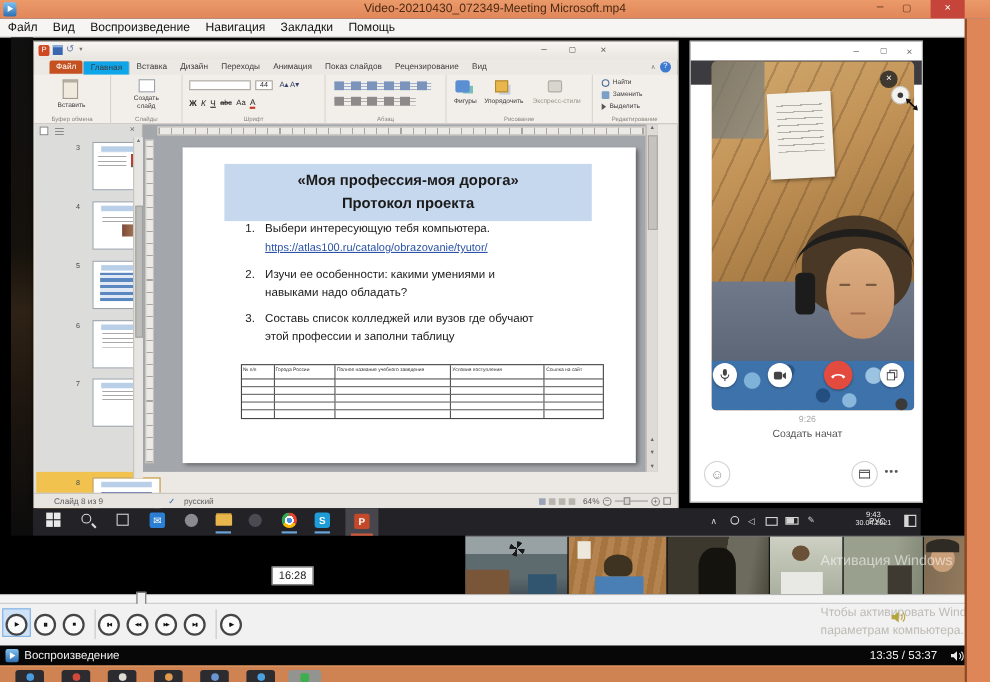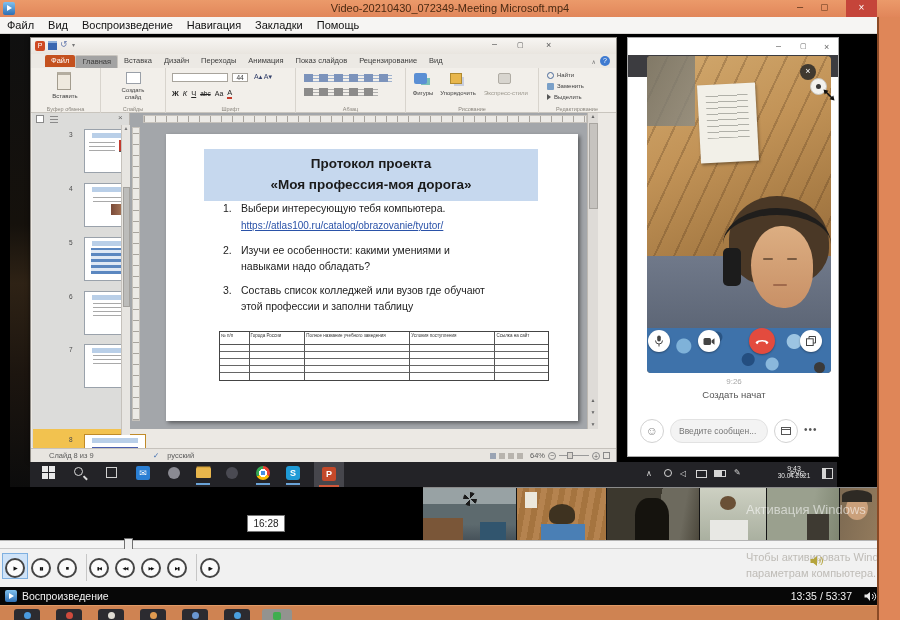--- a/index.html
+++ b/index.html
@@ -9,21 +9,21 @@
   .txt{white-space:nowrap;}
   .cir{border-radius:50%;}
   .flex{display:flex;align-items:center;}
   
   .titlebar{left:0;top:0;width:900px;height:17px;background:linear-gradient(#eb9a6a,#e1865a);}
   .menubar{left:0;top:17px;width:900px;height:17px;background:#f6f5f3;border-bottom:1px solid #d9d7d4;display:flex;align-items:center;}
   .menu-item{padding:1px 7px;font-size:11px;color:#121212;}
   
   .pptwin{left:30px;top:37px;width:587px;height:425px;background:#ece9e4;border:1px solid #8e8a84;box-shadow:0 0 4px rgba(0,0,0,.6);}
   .ppt-tab{padding:1px 6px 2px;font-size:7.5px;color:#3c3c3c;}
-  .ppt-tab.sel{background:#a3a3a3;border:1px solid #c9c5bf;border-bottom:none;border-radius:2px 2px 0 0;}
+  .ppt-tab.sel{background:#0ea5e9;border:1px solid #c9c5bf;border-bottom:none;border-radius:2px 2px 0 0;}
   .grp{position:relative;height:45px;border-right:1px solid #d8d4cd;}
   .grp-label{position:absolute;bottom:1px;left:0;width:100%;text-align:center;font-size:5.5px;color:#8a867e;}
   .rbtn-label{font-size:6px;color:#3d3d3d;text-align:center;line-height:1.15;}
   .thumb-box{position:absolute;left:52px;width:62px;height:44px;background:#fff;border:1px solid #9aa2ab;overflow:hidden;}
   .thumb-num{position:absolute;left:37px;font-size:6.5px;color:#4a4a4a;}
   .thumb-title{width:46px;height:5px;background:#b9cfe8;margin:3px auto 2px;}
   .tlines{width:44px;margin:1px auto;height:14px;background:repeating-linear-gradient(0deg,#a9a9a9 0 1px,transparent 1px 4px);}
   
   .slide-item{position:absolute;font-size:10.5px;color:#1c1c1c;white-space:nowrap;}
   .slide-table{position:absolute;left:53px;top:197px;width:330px;border:1px solid #444;}
@@ -199,22 +199,22 @@
         <div style="margin:56px auto 0;width:7px;height:120px;background:#bcbcba;border:1px solid #a3a19d;"></div>
       </div>
     </div>
 
     <div class="ab" style="left:99px;top:75px;width:468px;height:316px;background:#a3a6aa;">
       <div class="ab" style="left:13px;top:2px;width:444px;height:8px;background:#eceae6;border:1px solid #c6c2bc;background-image:repeating-linear-gradient(90deg,#a8a49e 0 1px,transparent 1px 11px);"></div>
       <div class="ab" style="left:2px;top:14px;width:8px;height:294px;background:#eceae6;border:1px solid #c6c2bc;background-image:repeating-linear-gradient(0deg,#a8a49e 0 1px,transparent 1px 11px);"></div>
 
       <div class="ab" style="left:36px;top:21px;width:412px;height:287px;background:#fff;box-shadow:2px 2px 4px rgba(0,0,0,.45);">
         <div class="ab" style="left:38px;top:15px;width:334px;height:52px;background:#c6d8ee;display:flex;flex-direction:column;justify-content:center;text-align:center;font-weight:bold;font-size:13.5px;color:#1b1b1b;line-height:1.55;">
+          <span>«Моя профессия-моя дорога»</span>
           <span>Протокол проекта</span>
-          <span>«Моя профессия-моя дорога»</span>
         </div>
         <span class="slide-item" style="left:57px;top:68px;">1.</span>
         <span class="slide-item" style="left:75px;top:68px;">Выбери интересующую тебя компьютера.</span>
         <span class="slide-item" style="left:75px;top:86px;font-size:10px;color:#2a52a8;text-decoration:underline;">https://atlas100.ru/catalog/obrazovanie/tyutor/</span>
         <span class="slide-item" style="left:57px;top:110px;">2.</span>
         <span class="slide-item" style="left:75px;top:110px;">Изучи ее особенности: какими умениями и</span>
         <span class="slide-item" style="left:75px;top:126px;">навыками надо обладать?</span>
         <span class="slide-item" style="left:57px;top:150px;">3.</span>
         <span class="slide-item" style="left:75px;top:150px;">Составь список колледжей или вузов где обучают</span>
         <span class="slide-item" style="left:75px;top:166px;">этой профессии и заполни таблицу</span>
@@ -356,21 +356,20 @@
           <path d="M3 2.8V0.5h6.5V7H7.2" fill="none" stroke="#444"></path>
         </svg>
     </div>
 
     <div class="ab cir" style="left:186px;top:324px;width:11px;height:11px;background:#3a3a3a;"></div>
 
     <div class="ab txt" style="left:0;top:339px;width:212px;text-align:center;font-size:8px;color:#a8a8a8;">9:26</div>
     <div class="ab txt" style="left:0;top:351px;width:212px;text-align:center;font-size:9.5px;color:#555;">Создать начат</div>
 
     <div class="ab cir flex" style="left:12px;top:381px;width:24px;height:24px;border:1px solid #d2d2d2;justify-content:center;font-size:12px;color:#8a8a8a;">☺</div>
-    <input class="ab" style="left: 42px; top: 381px; width: 98px; height: 24px; border: 1px solid rgb(226, 226, 226); background: rgb(243, 243, 243); border-radius: 12px; font-size: 8.5px; color: rgb(119, 119, 119); padding: 0px 8px; outline: none;" placeholder="Введите сообщен...">
     <div class="ab cir flex" style="left:146px;top:381px;width:24px;height:24px;border:1px solid #d2d2d2;justify-content:center;">
       <span style="width:10px;height:8px;border:1px solid #555;border-top:3px double #555;display:inline-block;"></span>
     </div>
     <div class="ab txt" style="left:176px;top:386px;font-size:10px;color:#555;letter-spacing:1px;">•••</div>
   </div>
 
   <div class="ab" style="left:30px;top:462px;width:807px;height:25px;background:#232327;">
     <div class="dtb-ico" style="left:12px;width:13px;height:13px;background:linear-gradient(#e8e8e8,#e8e8e8) 0 0/6px 6px no-repeat,linear-gradient(#e8e8e8,#e8e8e8) 7px 0/6px 6px no-repeat,linear-gradient(#e8e8e8,#e8e8e8) 0 7px/6px 6px no-repeat,linear-gradient(#e8e8e8,#e8e8e8) 7px 7px/6px 6px no-repeat;"></div>
     <div class="dtb-ico cir" style="left:44px;top:5px;width:9px;height:9px;border:1.5px solid #dadada;">
         <span style="position:absolute;left:8px;top:9px;width:5px;height:1.5px;background:#dadada;transform:rotate(45deg);"></span>

